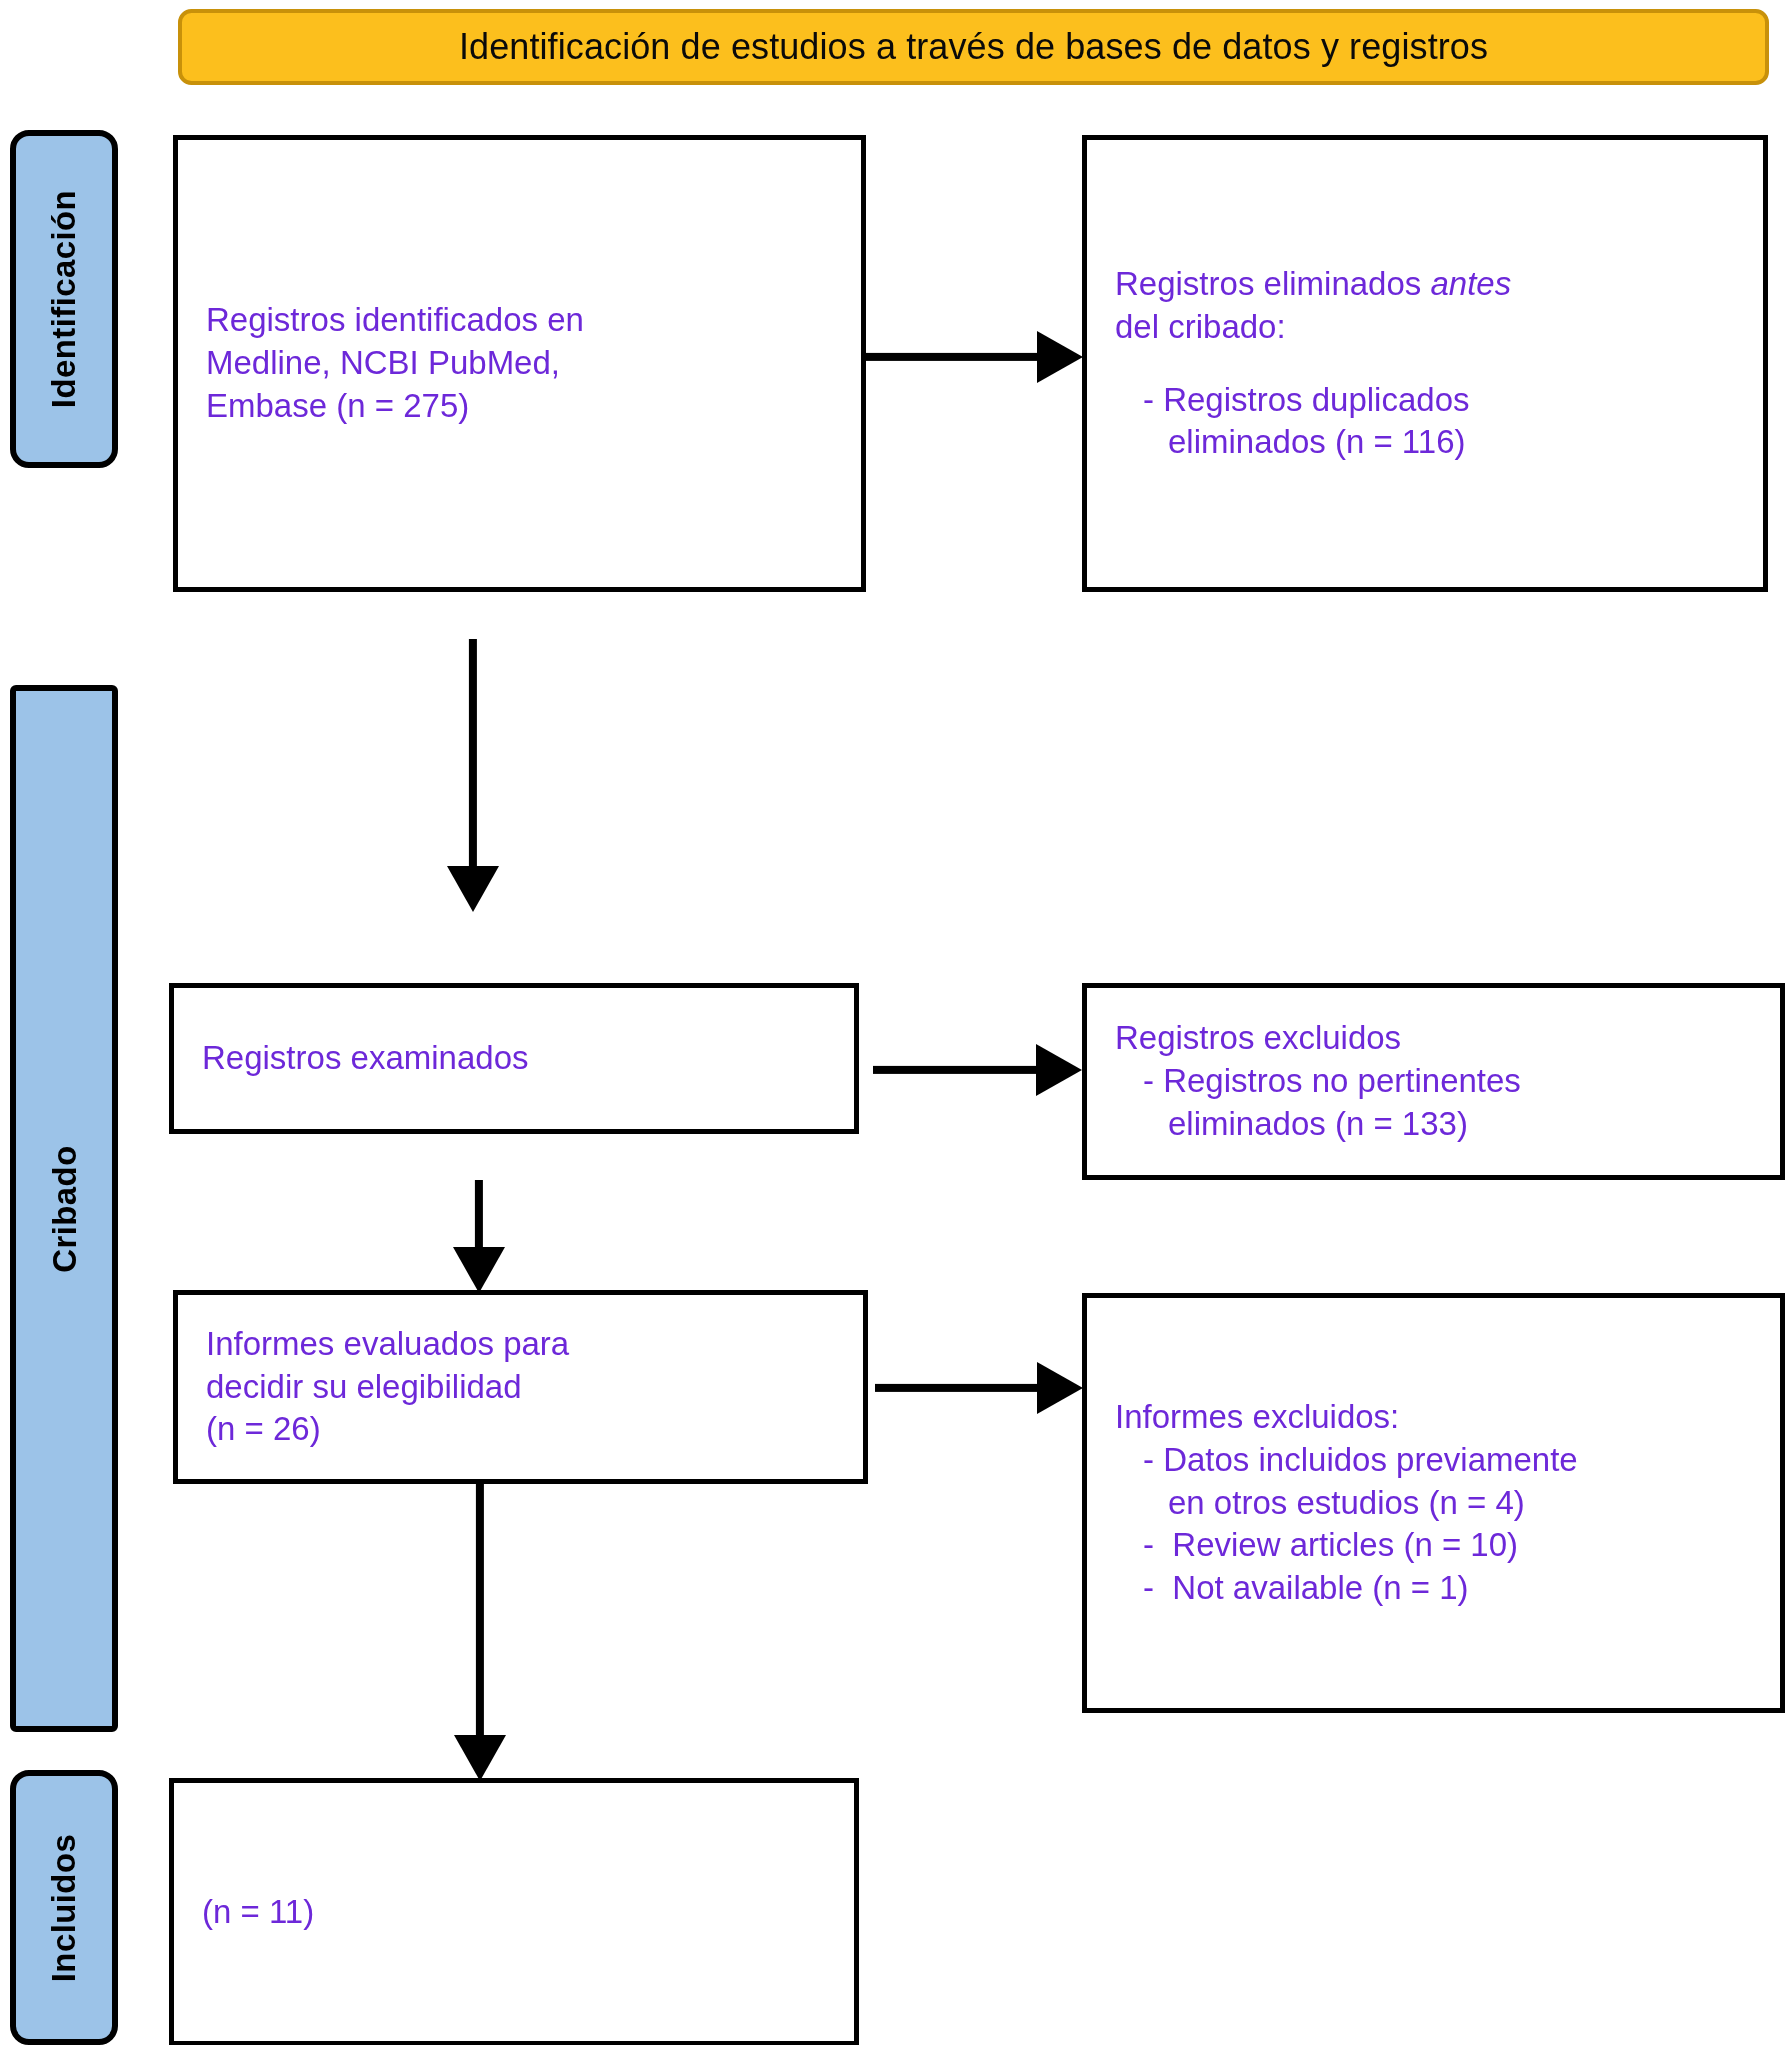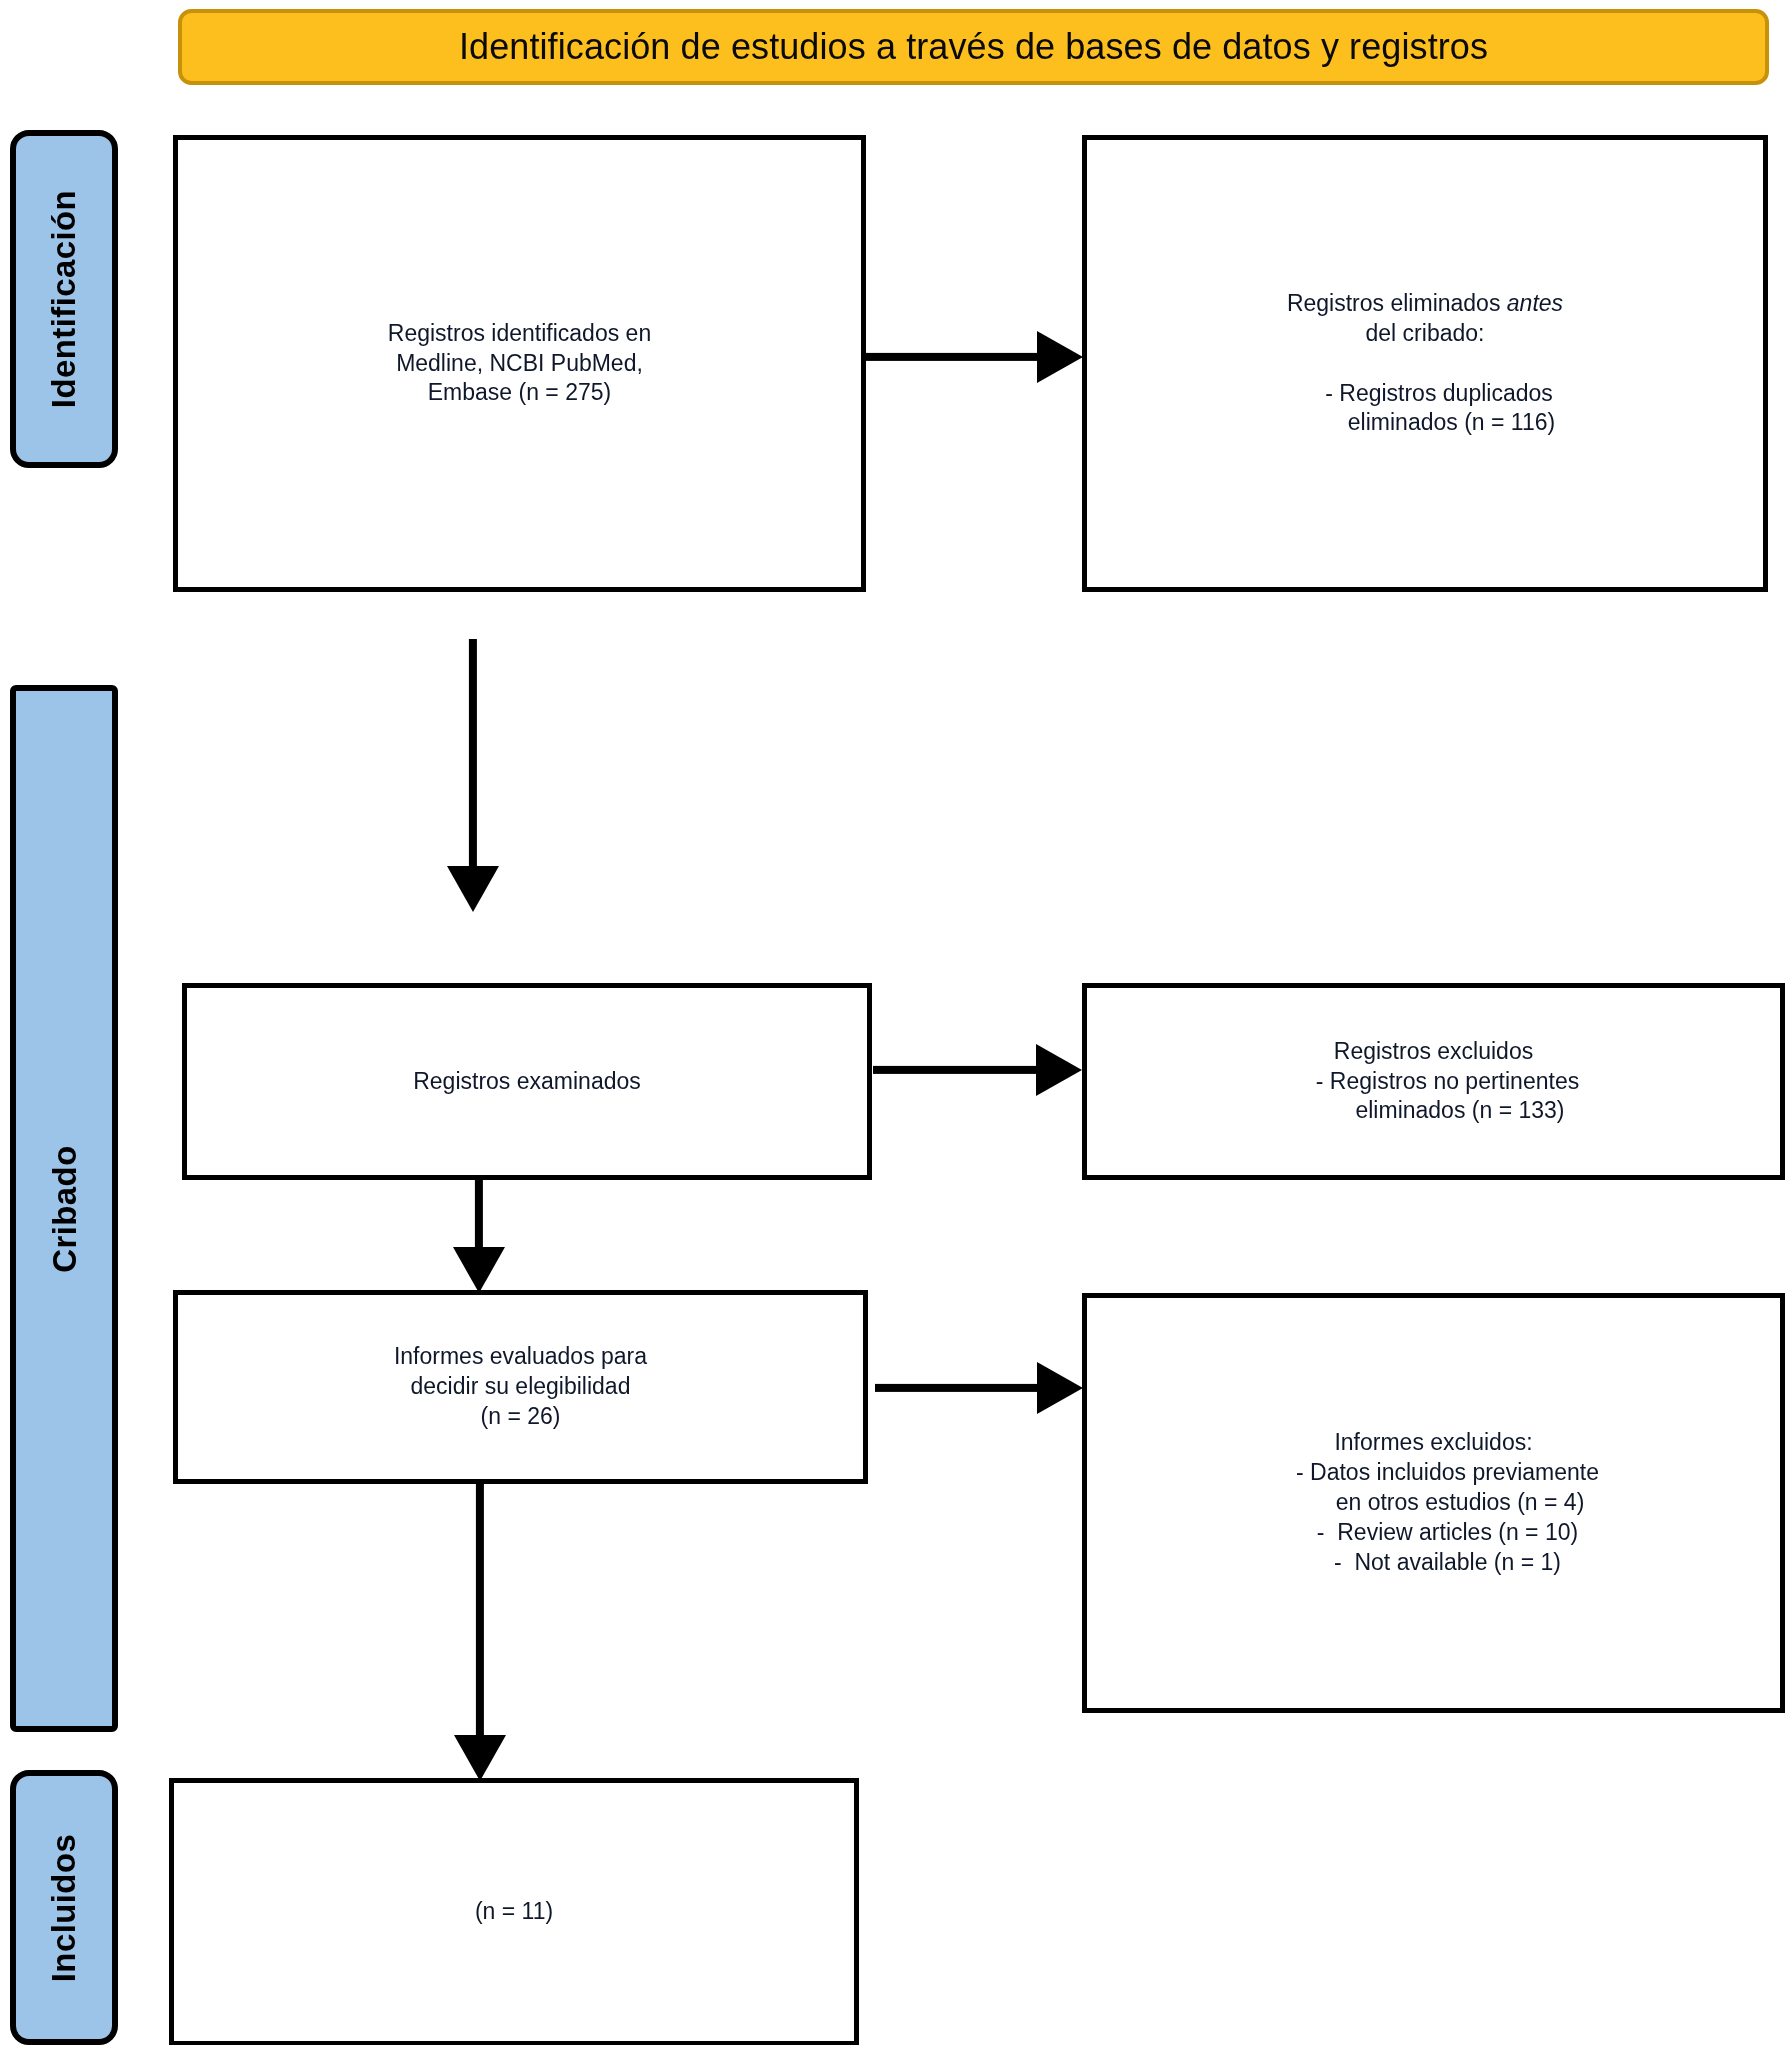--- a/index.html
+++ b/index.html
@@ -71,34 +71,33 @@
     border: 5.2px solid #000000;
     box-sizing: border-box;
     display: flex;
     flex-direction: column;
     justify-content: center;
   }
   .flow-box .box-lines {
     padding: 0 28px;
   }
   .box-line {
-    font-size: 23px;
+    font-size: 33px;
     line-height: 1.30;
-    color: #0f172a;
+    color: #6d28d9;
     white-space: pre;
-    text-align: center;
   }
   .box-line.italic { }
   .box-line.spacer { height: 30px; }
   .box-line.indent1 { padding-left: 28px; }
   .box-line.indent2 { padding-left: 53px; }
 
   #box-identified     { left: 173px;  top: 135px;  width: 693px;  height: 457px; }
   #box-removed        { left: 1082px; top: 135px;  width: 686px;  height: 457px; }
-  #box-screened       { left: 182px;  top: 983px; width: 690px;  height: 197px; }
+  #box-screened       { left: 169px;  top: 983px; width: 690px;  height: 151px; }
   #box-excluded-rec   { left: 1082px; top: 983px; width: 703px;  height: 197px; }
   #box-eligibility    { left: 173px;  top: 1290px; width: 695px;  height: 194px; }
   #box-excluded-rep   { left: 1082px; top: 1293px; width: 703px;  height: 420px; }
   #box-included       { left: 169px;  top: 1778px; width: 690px;  height: 268px; }
 
   #box-identified .box-lines,
   #box-included .box-lines { padding: 0 28px; }
 
   
   .arrow-v {

